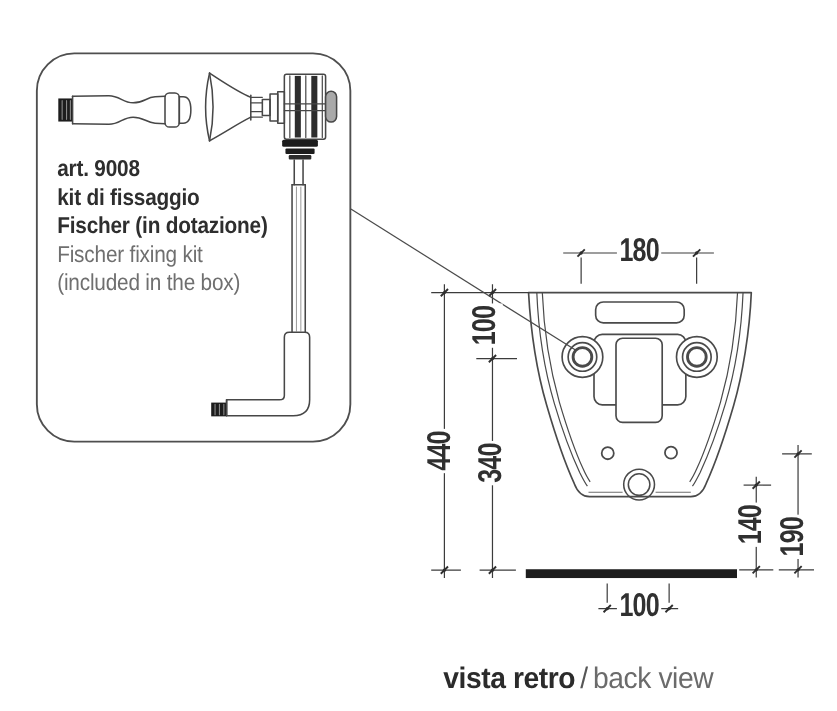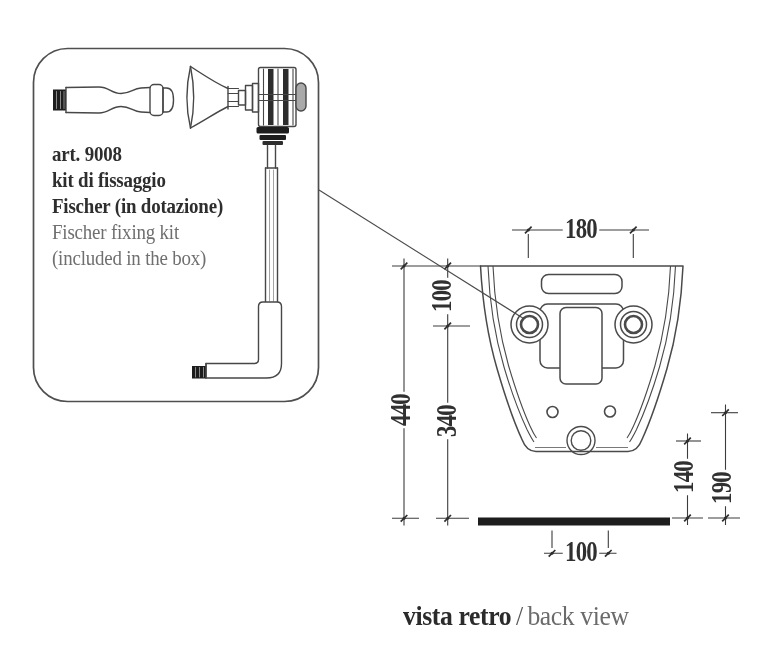--- a/index.html
+++ b/index.html
@@ -1,18 +1,18 @@
 <!DOCTYPE html>
 <html><head>
 <meta charset="utf-8">
 <style>
   html,body{margin:0;padding:0;background:#fff;}
   .stage{
     position:relative;width:761px;height:646px;background:#fff;
-    font-family:Liberation Serif, serif;overflow:hidden;
+    font-family:Liberation Sans, sans-serif;overflow:hidden;
   }
   .stage svg{position:absolute;left:0;top:0;}
   
   .callout-text{
     position:absolute;left:52px;top:141px;
     font-size:21px;line-height:26px;font-weight:700;color:#2e2e2e;
     letter-spacing:-0.2px;white-space:nowrap;
     transform:scaleX(.9);transform-origin:0 0;
   }
   .callout-text .sub{color:#6f6f6f;font-weight:400;}

